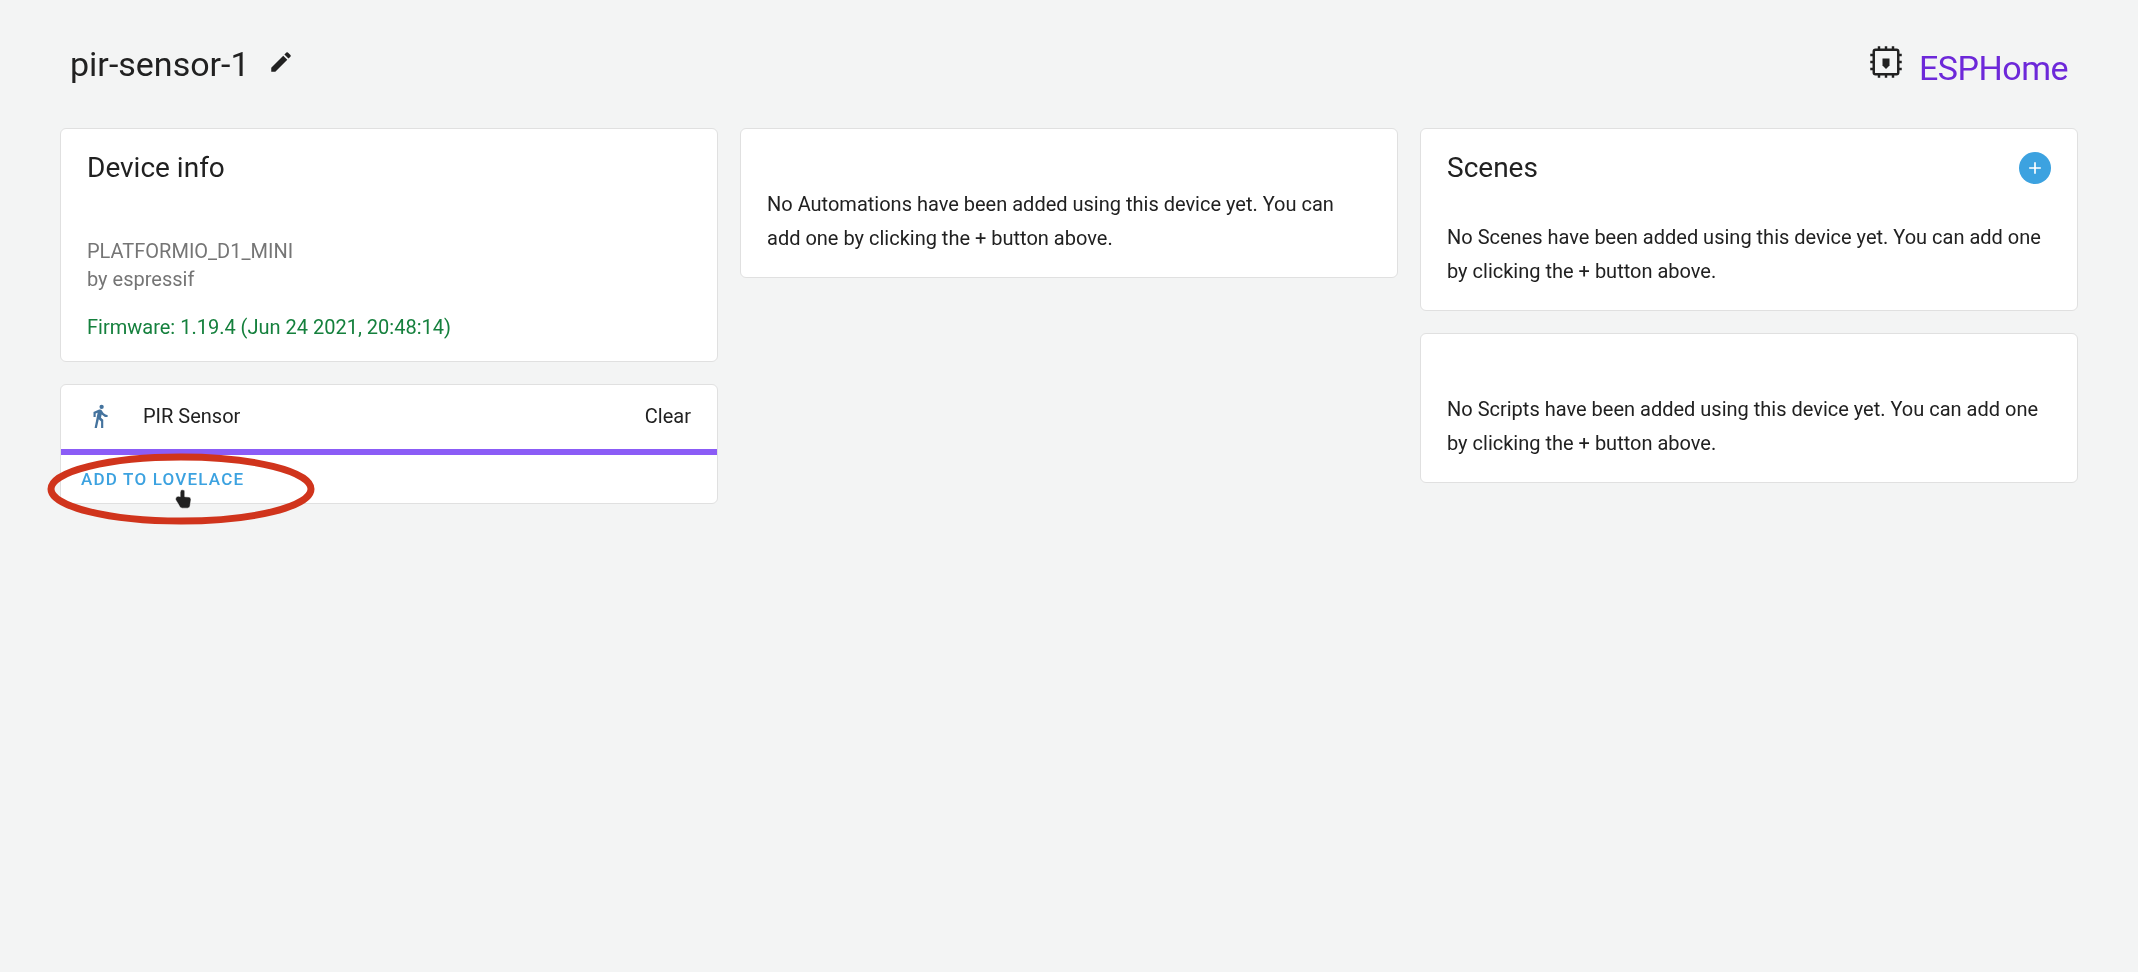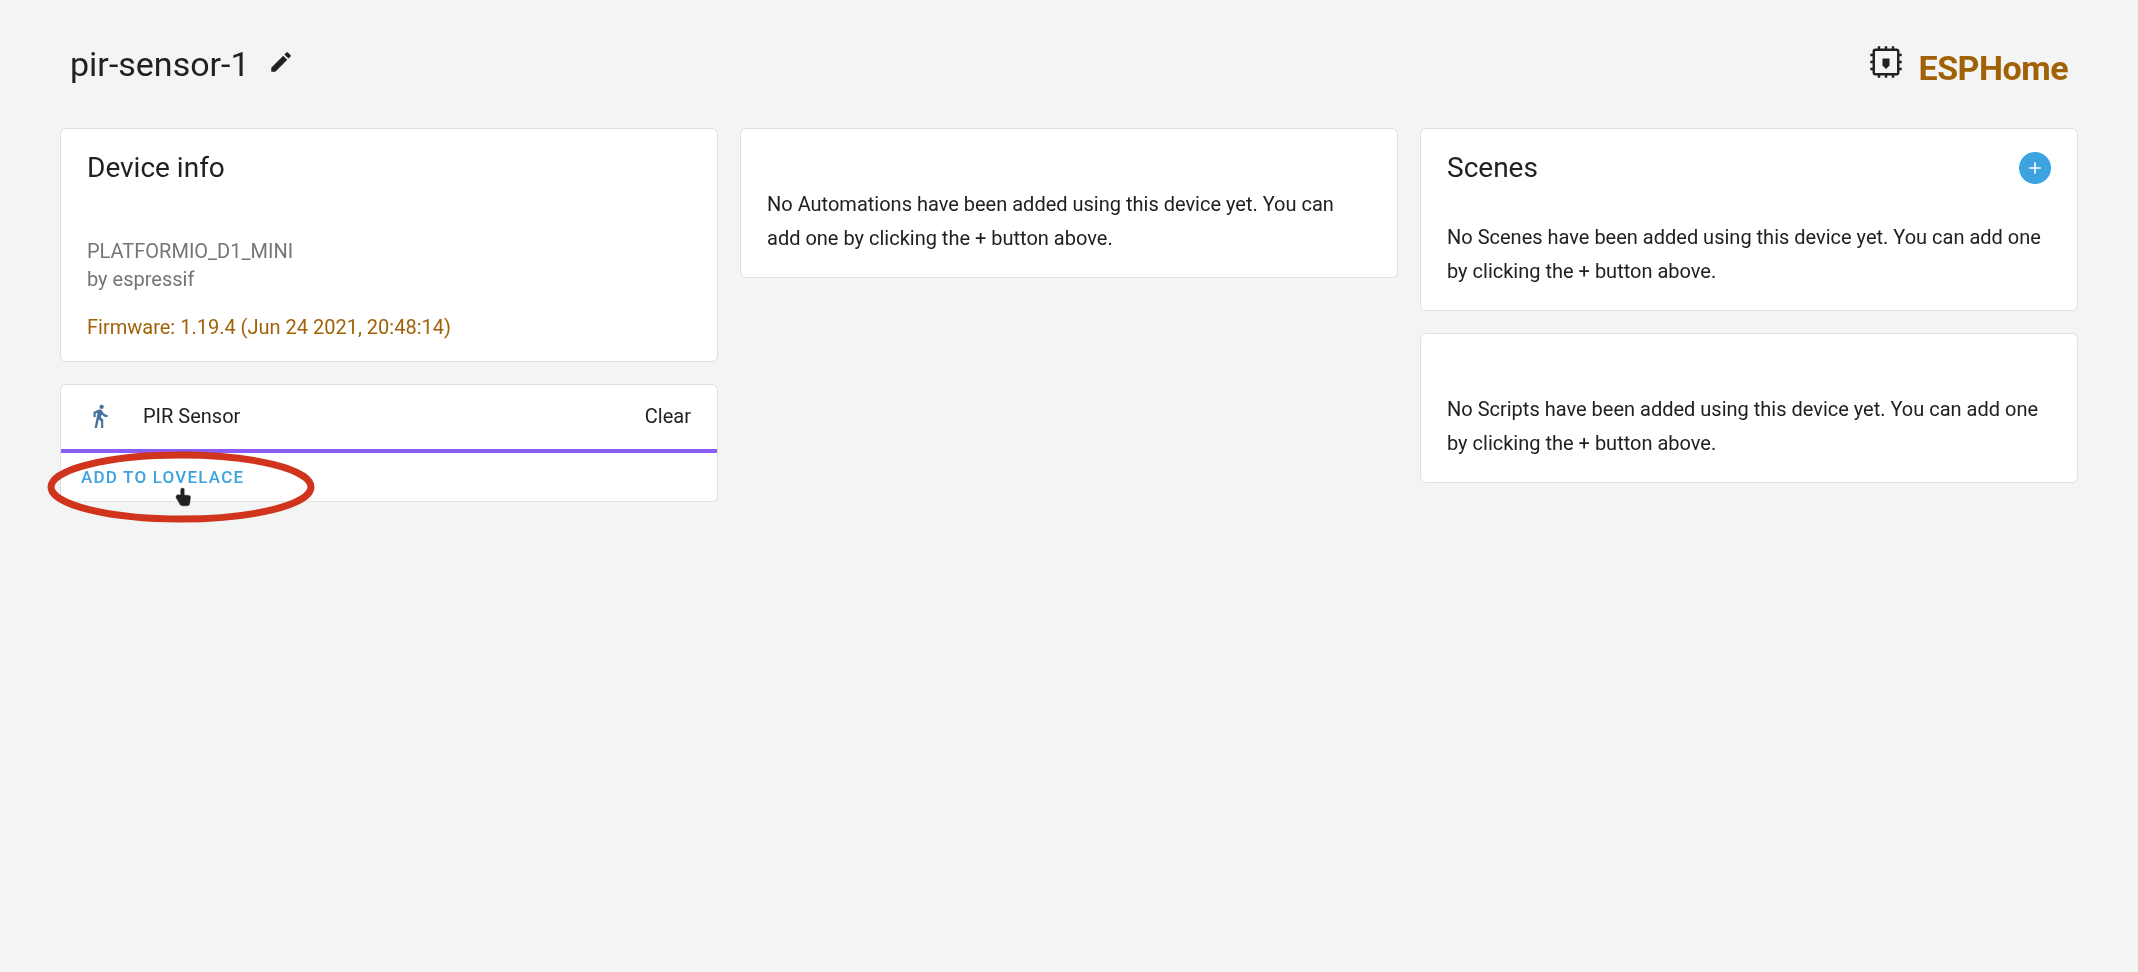--- a/index.html
+++ b/index.html
@@ -34,23 +34,23 @@
     .edit-icon {
       color: #212121;
     }
     .brand {
       display: flex;
       align-items: center;
       gap: 12px;
     }
     .brand-name {
       font-size: 34px;
-      font-weight: 700;
+      font-weight: 400;
       letter-spacing: -0.5px;
-      color: #a16207;
+      color: #6d28d9;
       margin-top: 8px;
     }
     .grid {
       display: grid;
       grid-template-columns: 1fr 1fr 1fr;
       gap: 22px;
       align-items: start;
     }
     .col {
       display: flex;
@@ -94,40 +94,40 @@
       color: #757575;
       margin-bottom: 4px;
     }
     .by-line {
       font-size: 20px;
       color: #757575;
       margin-bottom: 24px;
     }
     .firmware-line {
       font-size: 20px;
-      color: #a16207;
+      color: #15803d;
     }
     .card-body-text {
       font-size: 20px;
       color: #212121;
       margin-top: 36px;
       line-height: 1.7;
     }
     .entities-card {
       padding: 0;
       overflow: visible;
     }
     .entities-header {
       padding: 22px 26px 30px 26px;
     }
     .entity-row {
       display: flex;
       align-items: center;
       padding: 16px 26px 18px 26px;
-      border-bottom: 4px solid #8b5cf6;
+      border-bottom: 6px solid #8b5cf6;
     }
     .entity-icon {
       color: #44739e;
       width: 48px;
       display: flex;
       align-items: center;
     }
     .entity-name {
       flex: 1;
       font-size: 20px;

